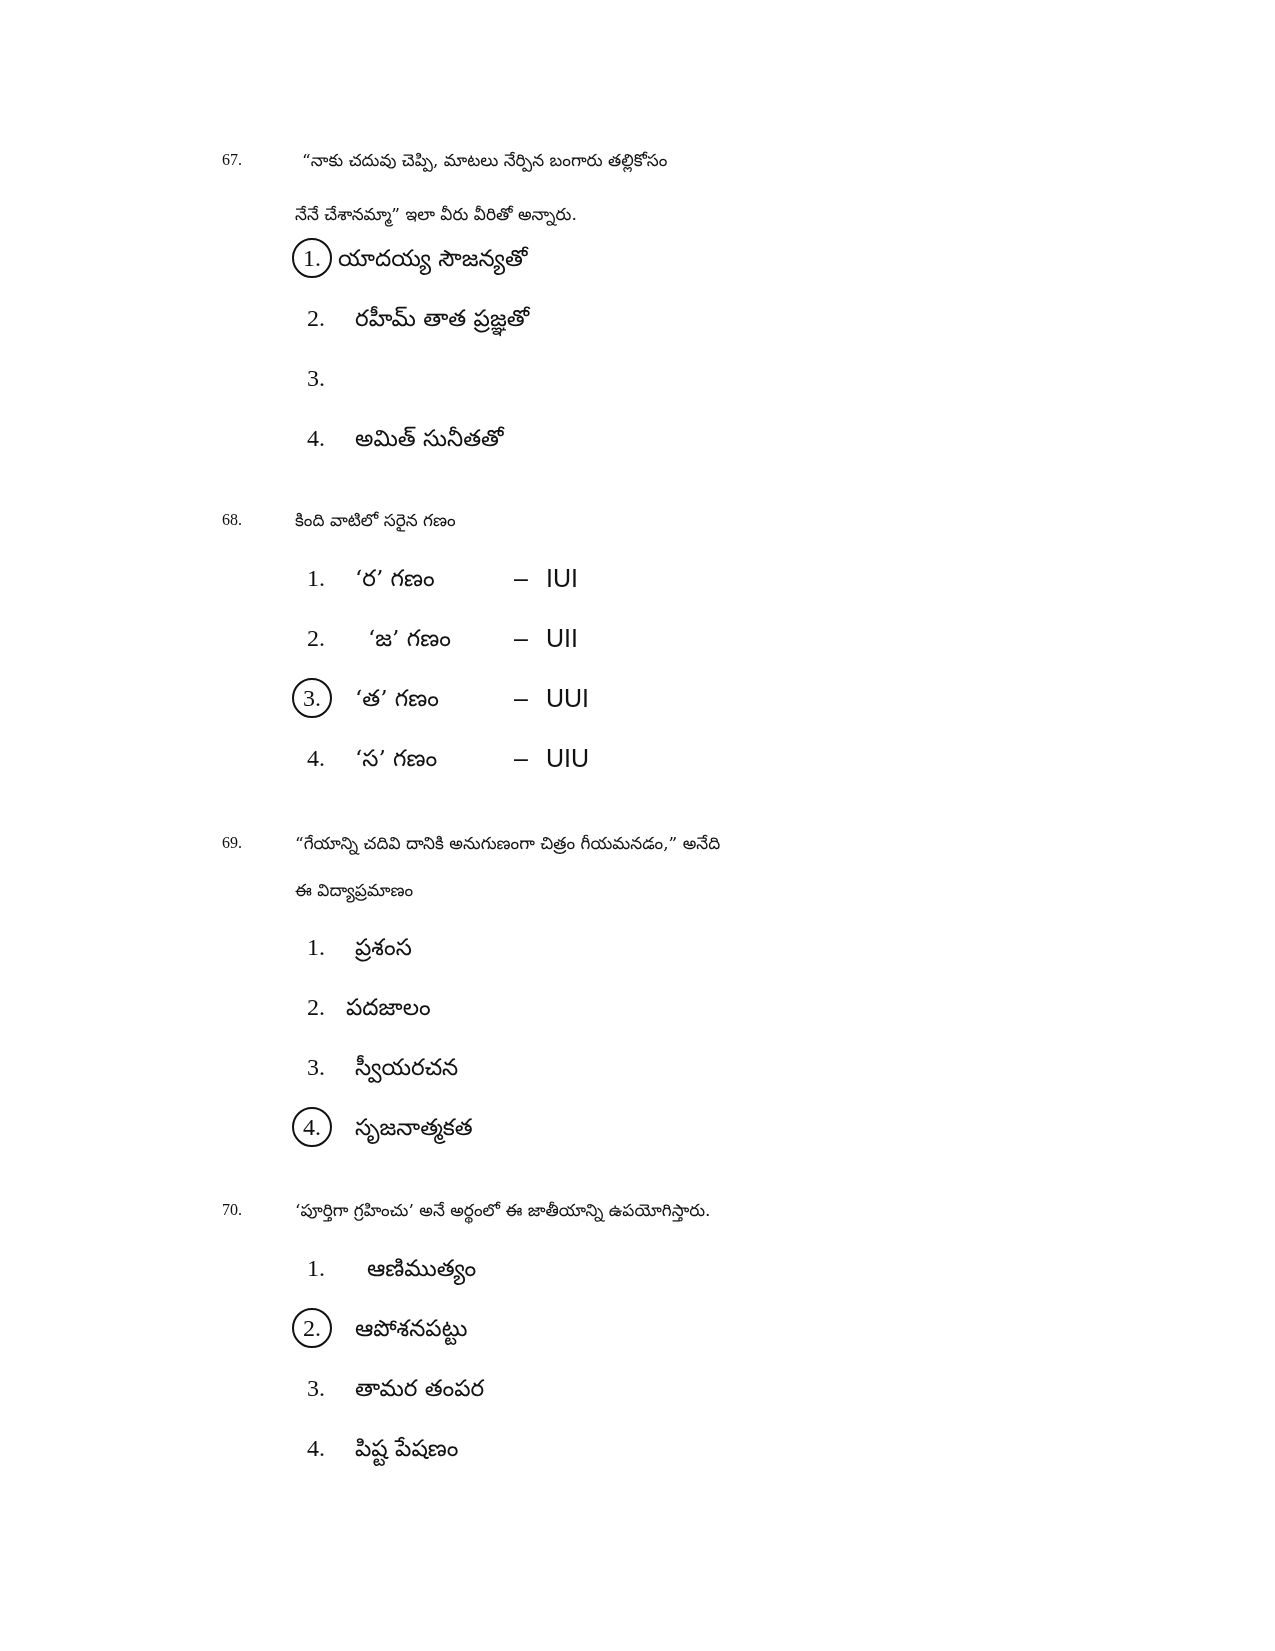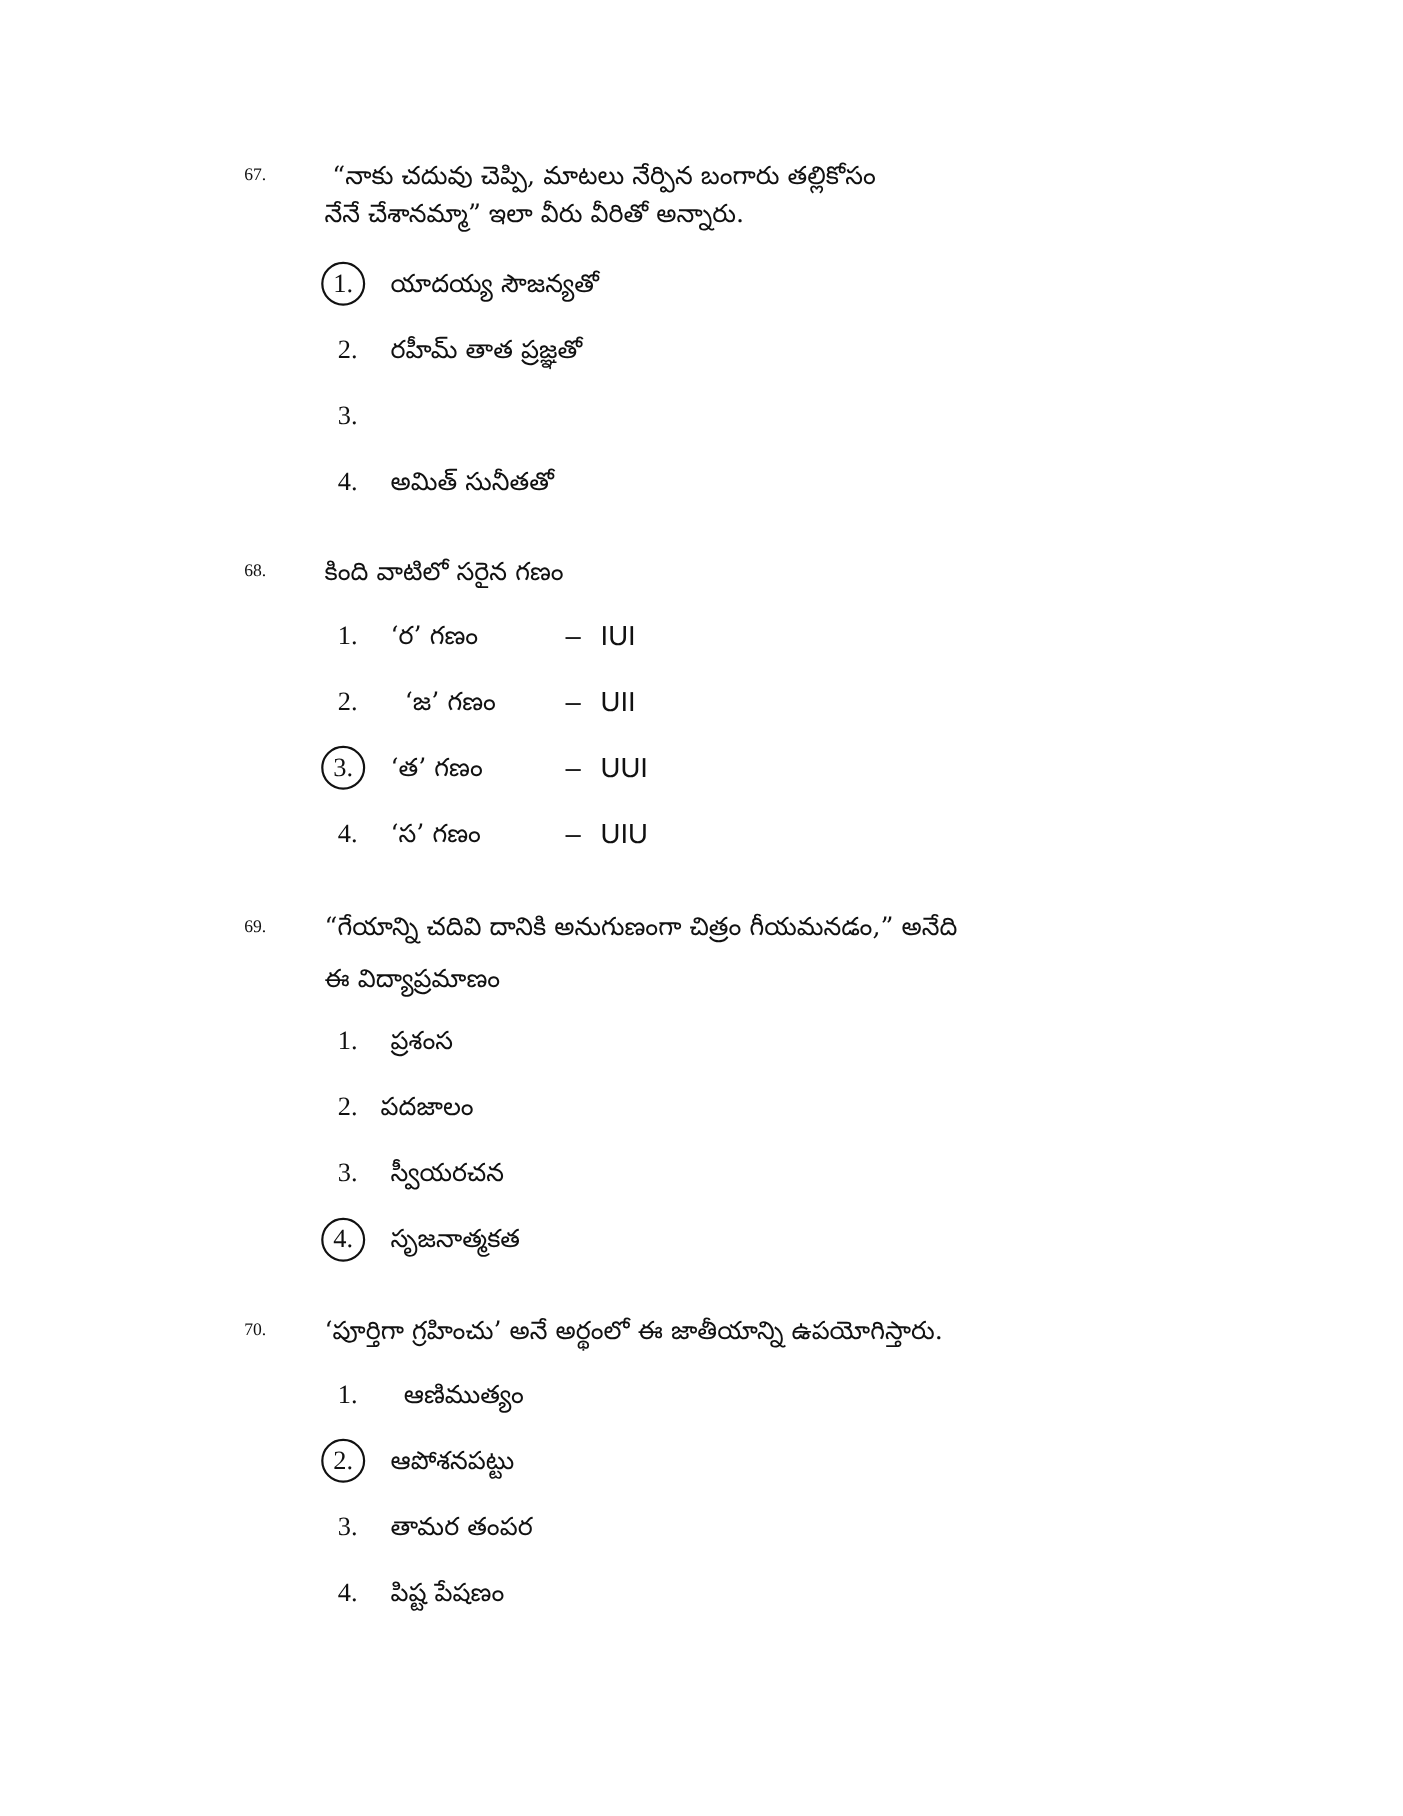--- a/index.html
+++ b/index.html
@@ -1,41 +1,41 @@
 <!DOCTYPE html>
 <html><head>
 <meta charset="utf-8">
 <style>
   html, body { margin:0; padding:0; background:#ffffff; }
   body { width:1275px; height:1651px; position:relative; overflow:hidden;
          font-family:"DejaVu Serif", "Liberation Serif", serif; color:#111; }
   .q { position:absolute; left:222px; width:800px; }
   .qnum { position:absolute; left:0; top:0; font-family:"Liberation Serif", serif; font-size:16px; }
-  .qtext { position:absolute; left:73px; top:0; font-size:23px; line-height:46px; white-space:nowrap; }
+  .qtext { position:absolute; left:73px; top:0; font-size:17px; line-height:46px; white-space:nowrap; }
   .qtext.first { left:80px; }
   .qnum { line-height:46px; }
   .opt { position:absolute; left:74px; height:46px; width:700px; }
   .onum { position:absolute; left:0; top:0; width:40px; line-height:46px; text-align:center;
           font-family:"Liberation Serif", serif; font-size:24px; }
   .onum.circled { border:2px solid #111; border-radius:50%; width:36px; height:36px; line-height:36px;
                   top:3px; left:-4px; }
   .otext { position:absolute; left:133px; top:0; line-height:46px; font-size:23px; white-space:nowrap; }
   .gana { position:absolute; left:218px; top:0; line-height:46px; font-family:"Liberation Sans", sans-serif; font-size:25px; }
   .gana .dash { display:inline-block; width:32px; }
 </style>
 </head>
 <body>
 
 <div class="q" style="top:137px;">
   <span class="qnum">67.</span>
   <span class="qtext first" style="top:0;">“నాకు చదువు చెప్పి, మాటలు నేర్పిన బంగారు తల్లికోసం</span>
-  <span class="qtext" style="top:35px;">నేనే చేశానమ్మా” ఇలా వీరు వీరితో అన్నారు.</span>
+  <span class="qtext" style="top:54px;">నేనే చేశానమ్మా” ఇలా వీరు వీరితో అన్నారు.</span>
   <div class="opt" style="top:98px;">
     <span class="onum circled">1.</span>
-    <span class="otext" style="left:59px;">యాదయ్య సౌజన్యతో</span>
+    <span class="otext" style="left:42px;">యాదయ్య సౌజన్యతో</span>
   </div>
   <div class="opt" style="top:158px;">
     <span class="onum">2.</span>
     <span class="otext" style="left:59px;">రహీమ్ తాత ప్రజ్ఞతో</span>
   </div>
   <div class="opt" style="top:218px;">
     <span class="onum">3.</span>
   </div>
   <div class="opt" style="top:278px;">
     <span class="onum">4.</span>

